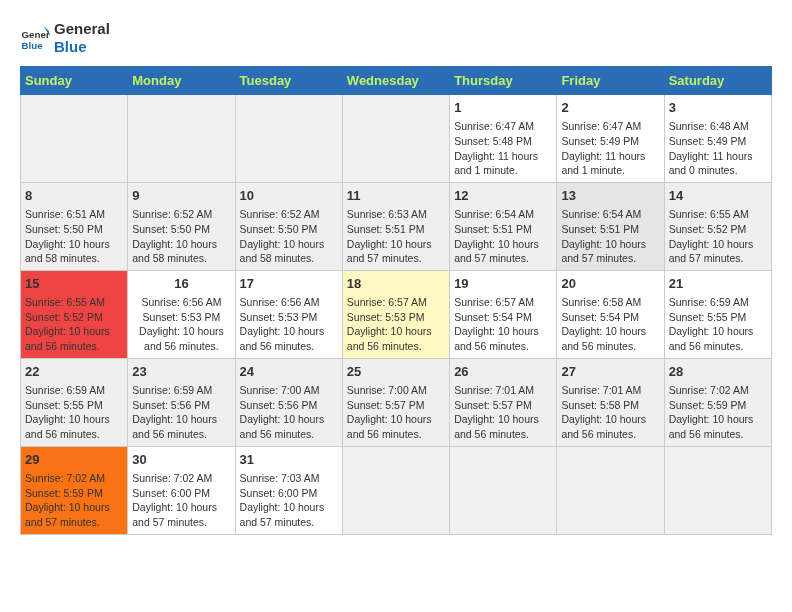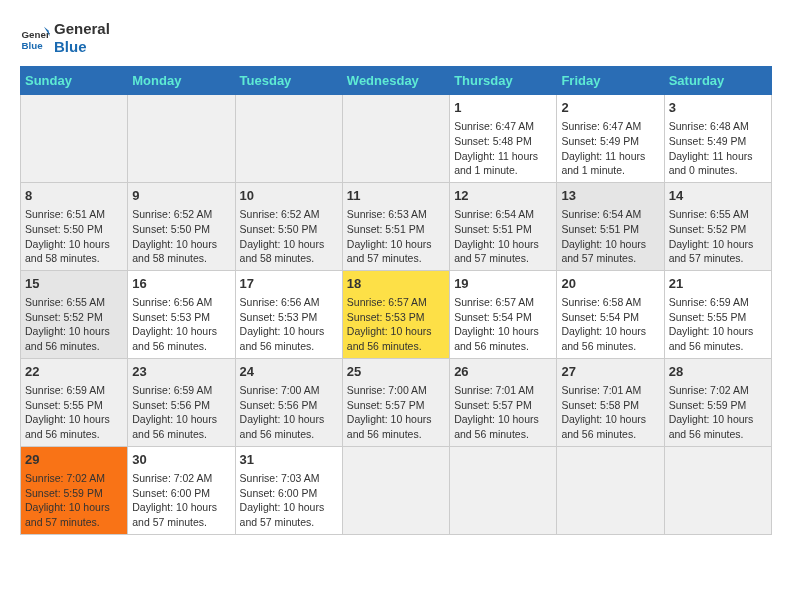--- a/index.html
+++ b/index.html
@@ -37,21 +37,21 @@
       font-size: 14px;
       color: #555;
     }
     table {
       width: 100%;
       border-collapse: collapse;
       font-size: 11px;
     }
     thead tr th {
       background: #2a6db5;
-      color: #5eead4;
+      color: #bef264;
       padding: 6px 4px;
       text-align: left;
       font-size: 13px;
       border: 1px solid #2a6db5;
     }
     tbody tr td {
       border: 1px solid #ccc;
       vertical-align: top;
       padding: 4px;
       height: 85px;
@@ -122,24 +122,24 @@
       <tr>
         <td style="background: rgb(239, 239, 239);"><span class="day-num">8</span>Sunrise: 6:51 AM<br>Sunset: 5:50 PM<br>Daylight: 10 hours and 58 minutes.</td>
         <td style="background: rgb(239, 239, 239);"><span class="day-num">9</span>Sunrise: 6:52 AM<br>Sunset: 5:50 PM<br>Daylight: 10 hours and 58 minutes.</td>
         <td style="background: rgb(239, 239, 239);"><span class="day-num">10</span>Sunrise: 6:52 AM<br>Sunset: 5:50 PM<br>Daylight: 10 hours and 58 minutes.</td>
         <td style="background: rgb(239, 239, 239);"><span class="day-num">11</span>Sunrise: 6:53 AM<br>Sunset: 5:51 PM<br>Daylight: 10 hours and 57 minutes.</td>
         <td style="background: rgb(239, 239, 239);"><span class="day-num">12</span>Sunrise: 6:54 AM<br>Sunset: 5:51 PM<br>Daylight: 10 hours and 57 minutes.</td>
         <td style="background: #e5e5e5;"><span class="day-num">13</span>Sunrise: 6:54 AM<br>Sunset: 5:51 PM<br>Daylight: 10 hours and 57 minutes.</td>
         <td style="background: rgb(239, 239, 239);"><span class="day-num">14</span>Sunrise: 6:55 AM<br>Sunset: 5:52 PM<br>Daylight: 10 hours and 57 minutes.</td>
       </tr>
       <tr>
-        <td style="background: #e5e5e5; margin-top: 24px;"><span class="day-num">15</span>Sunrise: 6:55 AM<br>Sunset: 5:52 PM<br>Daylight: 10 hours and 56 minutes.</td>
-        <td style="background: rgb(255, 255, 255);"><span class="day-num">16</span>Sunrise: 6:56 AM<br>Sunset: 5:53 PM<br>Daylight: 10 hours and 56 minutes.</td>
+        <td style="background: #ef4444; margin-top: 24px;"><span class="day-num">15</span>Sunrise: 6:55 AM<br>Sunset: 5:52 PM<br>Daylight: 10 hours and 56 minutes.</td>
+        <td style="background: rgb(255, 255, 255); text-align: center;"><span class="day-num">16</span>Sunrise: 6:56 AM<br>Sunset: 5:53 PM<br>Daylight: 10 hours and 56 minutes.</td>
         <td style="background: rgb(255, 255, 255); margin-top: 32px;"><span class="day-num">17</span>Sunrise: 6:56 AM<br>Sunset: 5:53 PM<br>Daylight: 10 hours and 56 minutes.</td>
-        <td style="background: #fde047;"><span class="day-num">18</span>Sunrise: 6:57 AM<br>Sunset: 5:53 PM<br>Daylight: 10 hours and 56 minutes.</td>
+        <td style="background: #fef9c3;"><span class="day-num">18</span>Sunrise: 6:57 AM<br>Sunset: 5:53 PM<br>Daylight: 10 hours and 56 minutes.</td>
         <td style="background: rgb(255, 255, 255);"><span class="day-num">19</span>Sunrise: 6:57 AM<br>Sunset: 5:54 PM<br>Daylight: 10 hours and 56 minutes.</td>
         <td style="background: rgb(255, 255, 255);"><span class="day-num">20</span>Sunrise: 6:58 AM<br>Sunset: 5:54 PM<br>Daylight: 10 hours and 56 minutes.</td>
         <td style="background: rgb(255, 255, 255);"><span class="day-num">21</span>Sunrise: 6:59 AM<br>Sunset: 5:55 PM<br>Daylight: 10 hours and 56 minutes.</td>
       </tr>
       <tr>
         <td style="background: rgb(239, 239, 239);"><span class="day-num">22</span>Sunrise: 6:59 AM<br>Sunset: 5:55 PM<br>Daylight: 10 hours and 56 minutes.</td>
         <td style="background: rgb(239, 239, 239);"><span class="day-num">23</span>Sunrise: 6:59 AM<br>Sunset: 5:56 PM<br>Daylight: 10 hours and 56 minutes.</td>
         <td style="background: rgb(239, 239, 239);"><span class="day-num">24</span>Sunrise: 7:00 AM<br>Sunset: 5:56 PM<br>Daylight: 10 hours and 56 minutes.</td>
         <td style="background: rgb(239, 239, 239);"><span class="day-num">25</span>Sunrise: 7:00 AM<br>Sunset: 5:57 PM<br>Daylight: 10 hours and 56 minutes.</td>
         <td style="background: rgb(239, 239, 239);"><span class="day-num">26</span>Sunrise: 7:01 AM<br>Sunset: 5:57 PM<br>Daylight: 10 hours and 56 minutes.</td>

